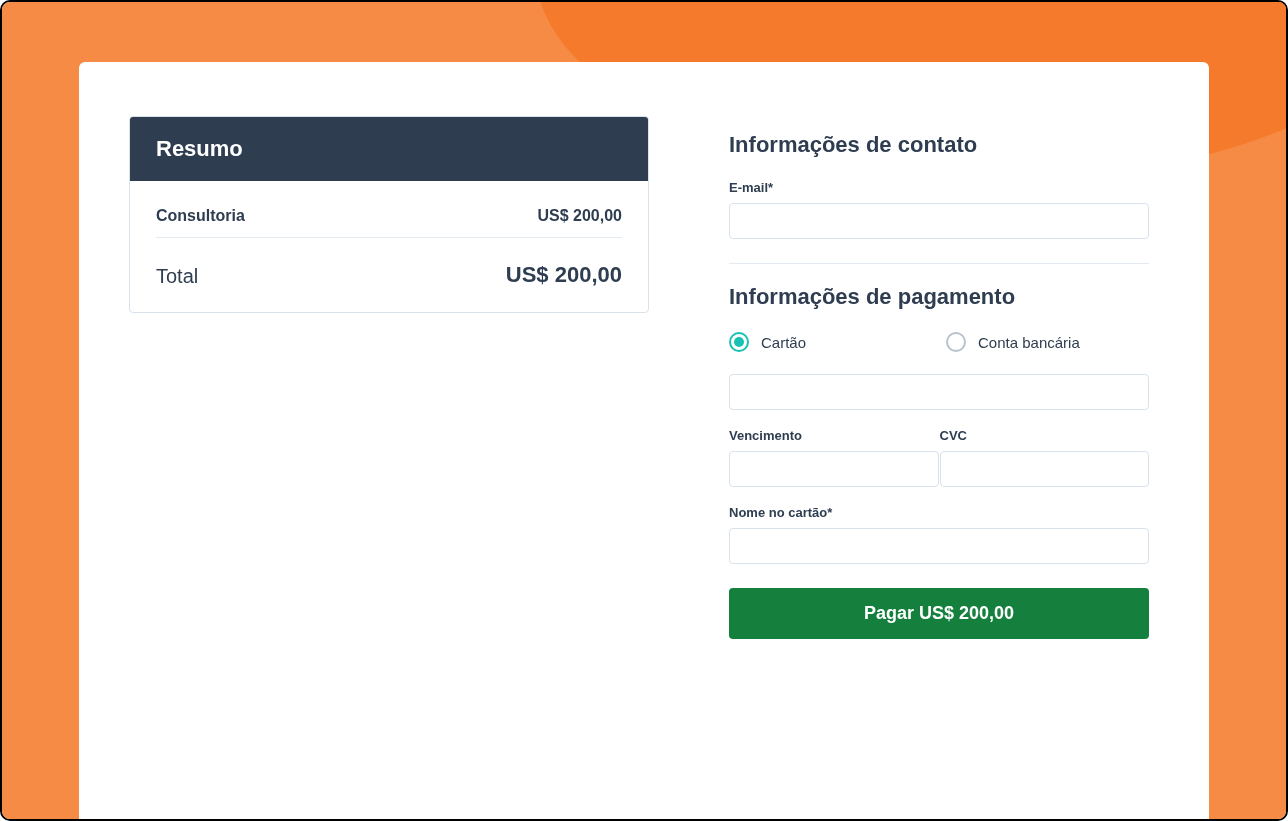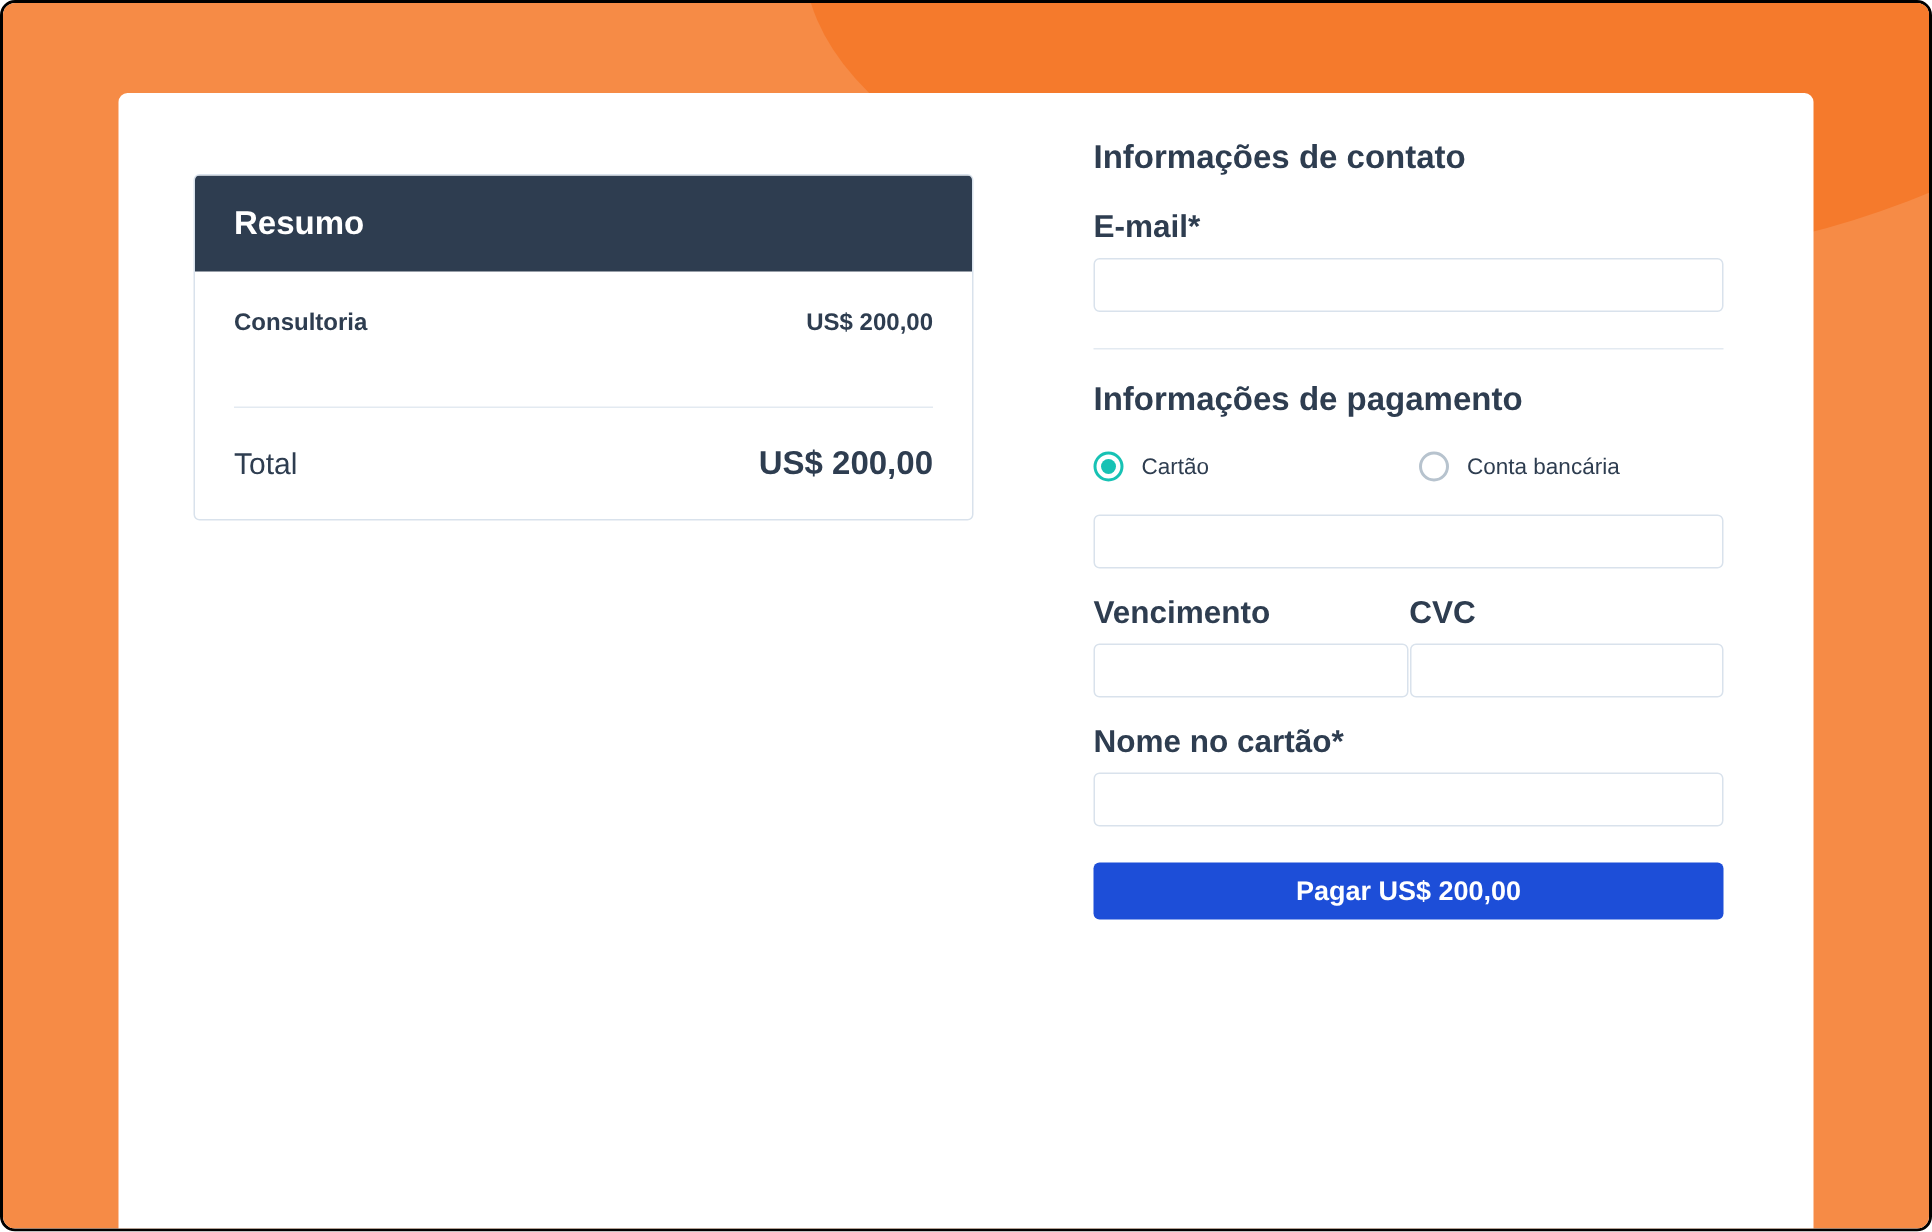--- a/index.html
+++ b/index.html
@@ -63,53 +63,54 @@
   .summary-body {
     padding: 26px 26px 24px 26px;
   }
   .line-row {
     display: flex;
     justify-content: space-between;
     align-items: center;
     font-size: 16px;
     font-weight: 600;
     color: #2e3d50;
-    padding-bottom: 46px;
+    padding-bottom: 12px;
     border-bottom: 1px solid #e3eaf1;
   }
   .total-row {
     display: flex;
     justify-content: space-between;
     align-items: flex-end;
     padding-top: 24px;
     font-size: 20px;
     color: #2e3d50;
   }
   .total-row .amt {
     font-size: 22px;
     font-weight: 600;
   }
   
   .form-col {
     flex: 1;
+    margin-top: 40px;
   }
   .section-title {
     font-size: 22px;
     font-weight: 600;
     color: #2e3d50;
     margin-bottom: 22px;
   }
   .section-divider {
     border: none;
     border-top: 1px solid #e3eaf1;
     margin: 24px 0 20px 0;
   }
   .field-label {
     display: block;
-    font-size: 21px;
+    font-size: 13px;
     font-weight: 600;
     color: #2e3d50;
     margin-bottom: 8px;
   }
   .text-input, .select-input {
     width: 100%;
     height: 36px;
     border: 1px solid #d9e2ec;
     border-radius: 4px;
     background: #fff;
@@ -163,24 +164,24 @@
   .radio-circle.checked::after {
     content: "";
     position: absolute;
     inset: 3px;
     border-radius: 50%;
     background: #17c2b4;
   }
   
   .pay-button {
     width: 100%;
-    height: 38px;
+    height: 51px;
     border: none;
     border-radius: 4px;
-    background: #1d4ed8;
+    background: #15803d;
     color: #fff;
     font-size: 18px;
     font-weight: 600;
     cursor: pointer;
     margin-top: 6px;
   }
 </style>
 </head>
 <body>
 

